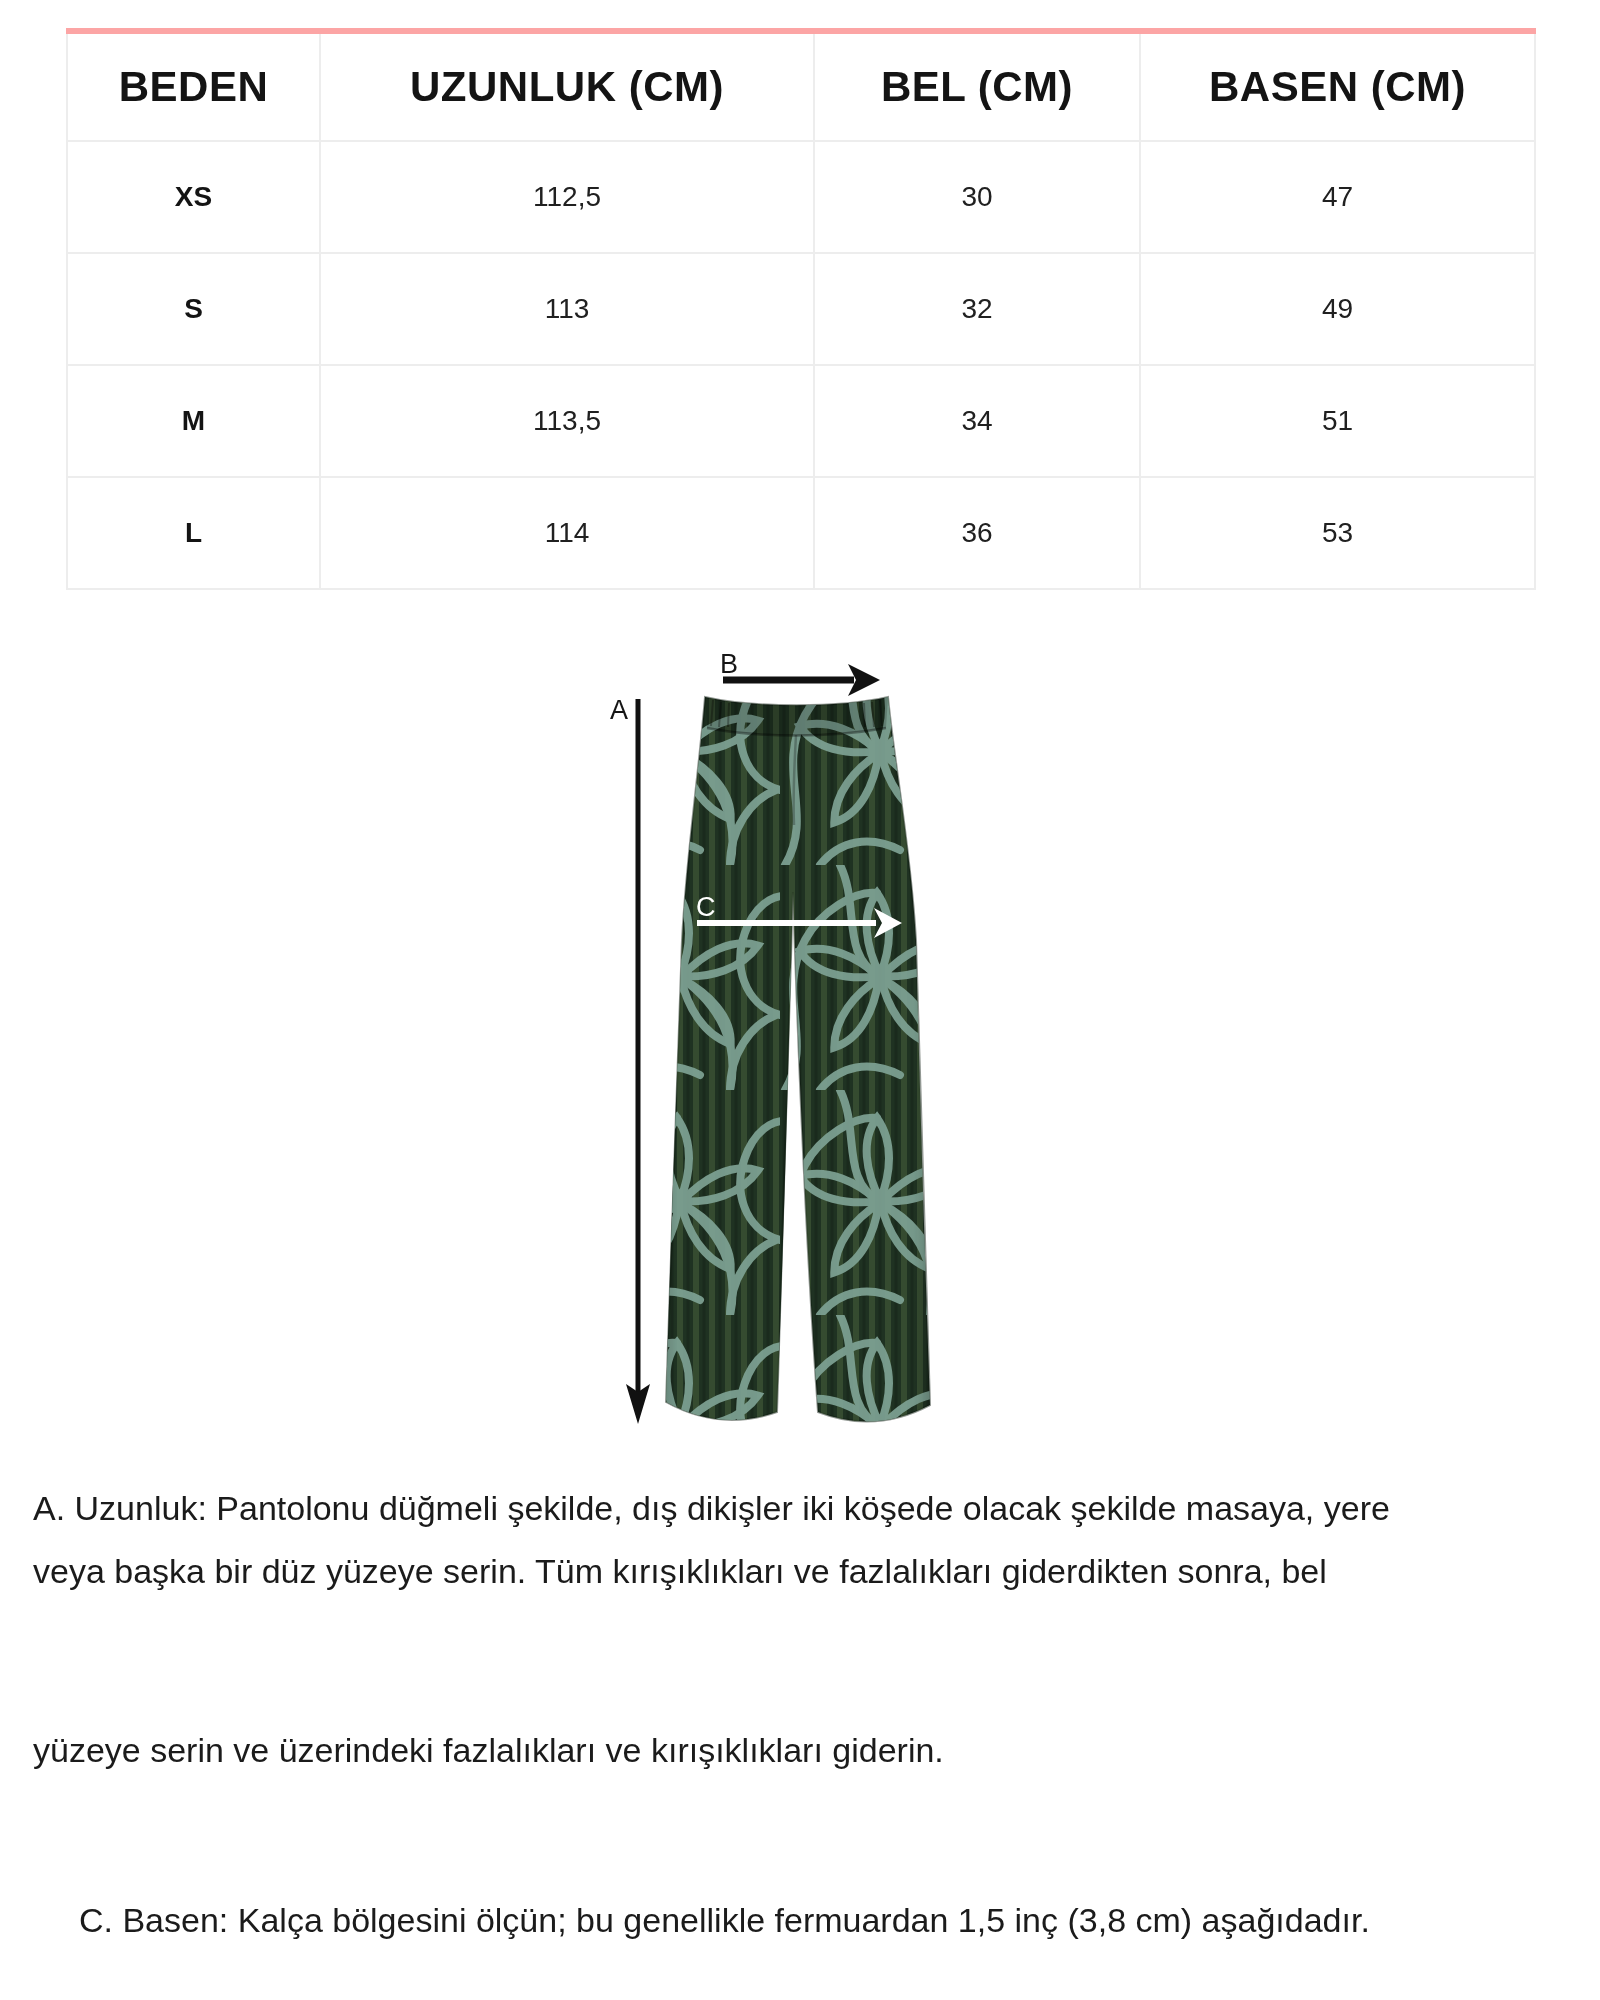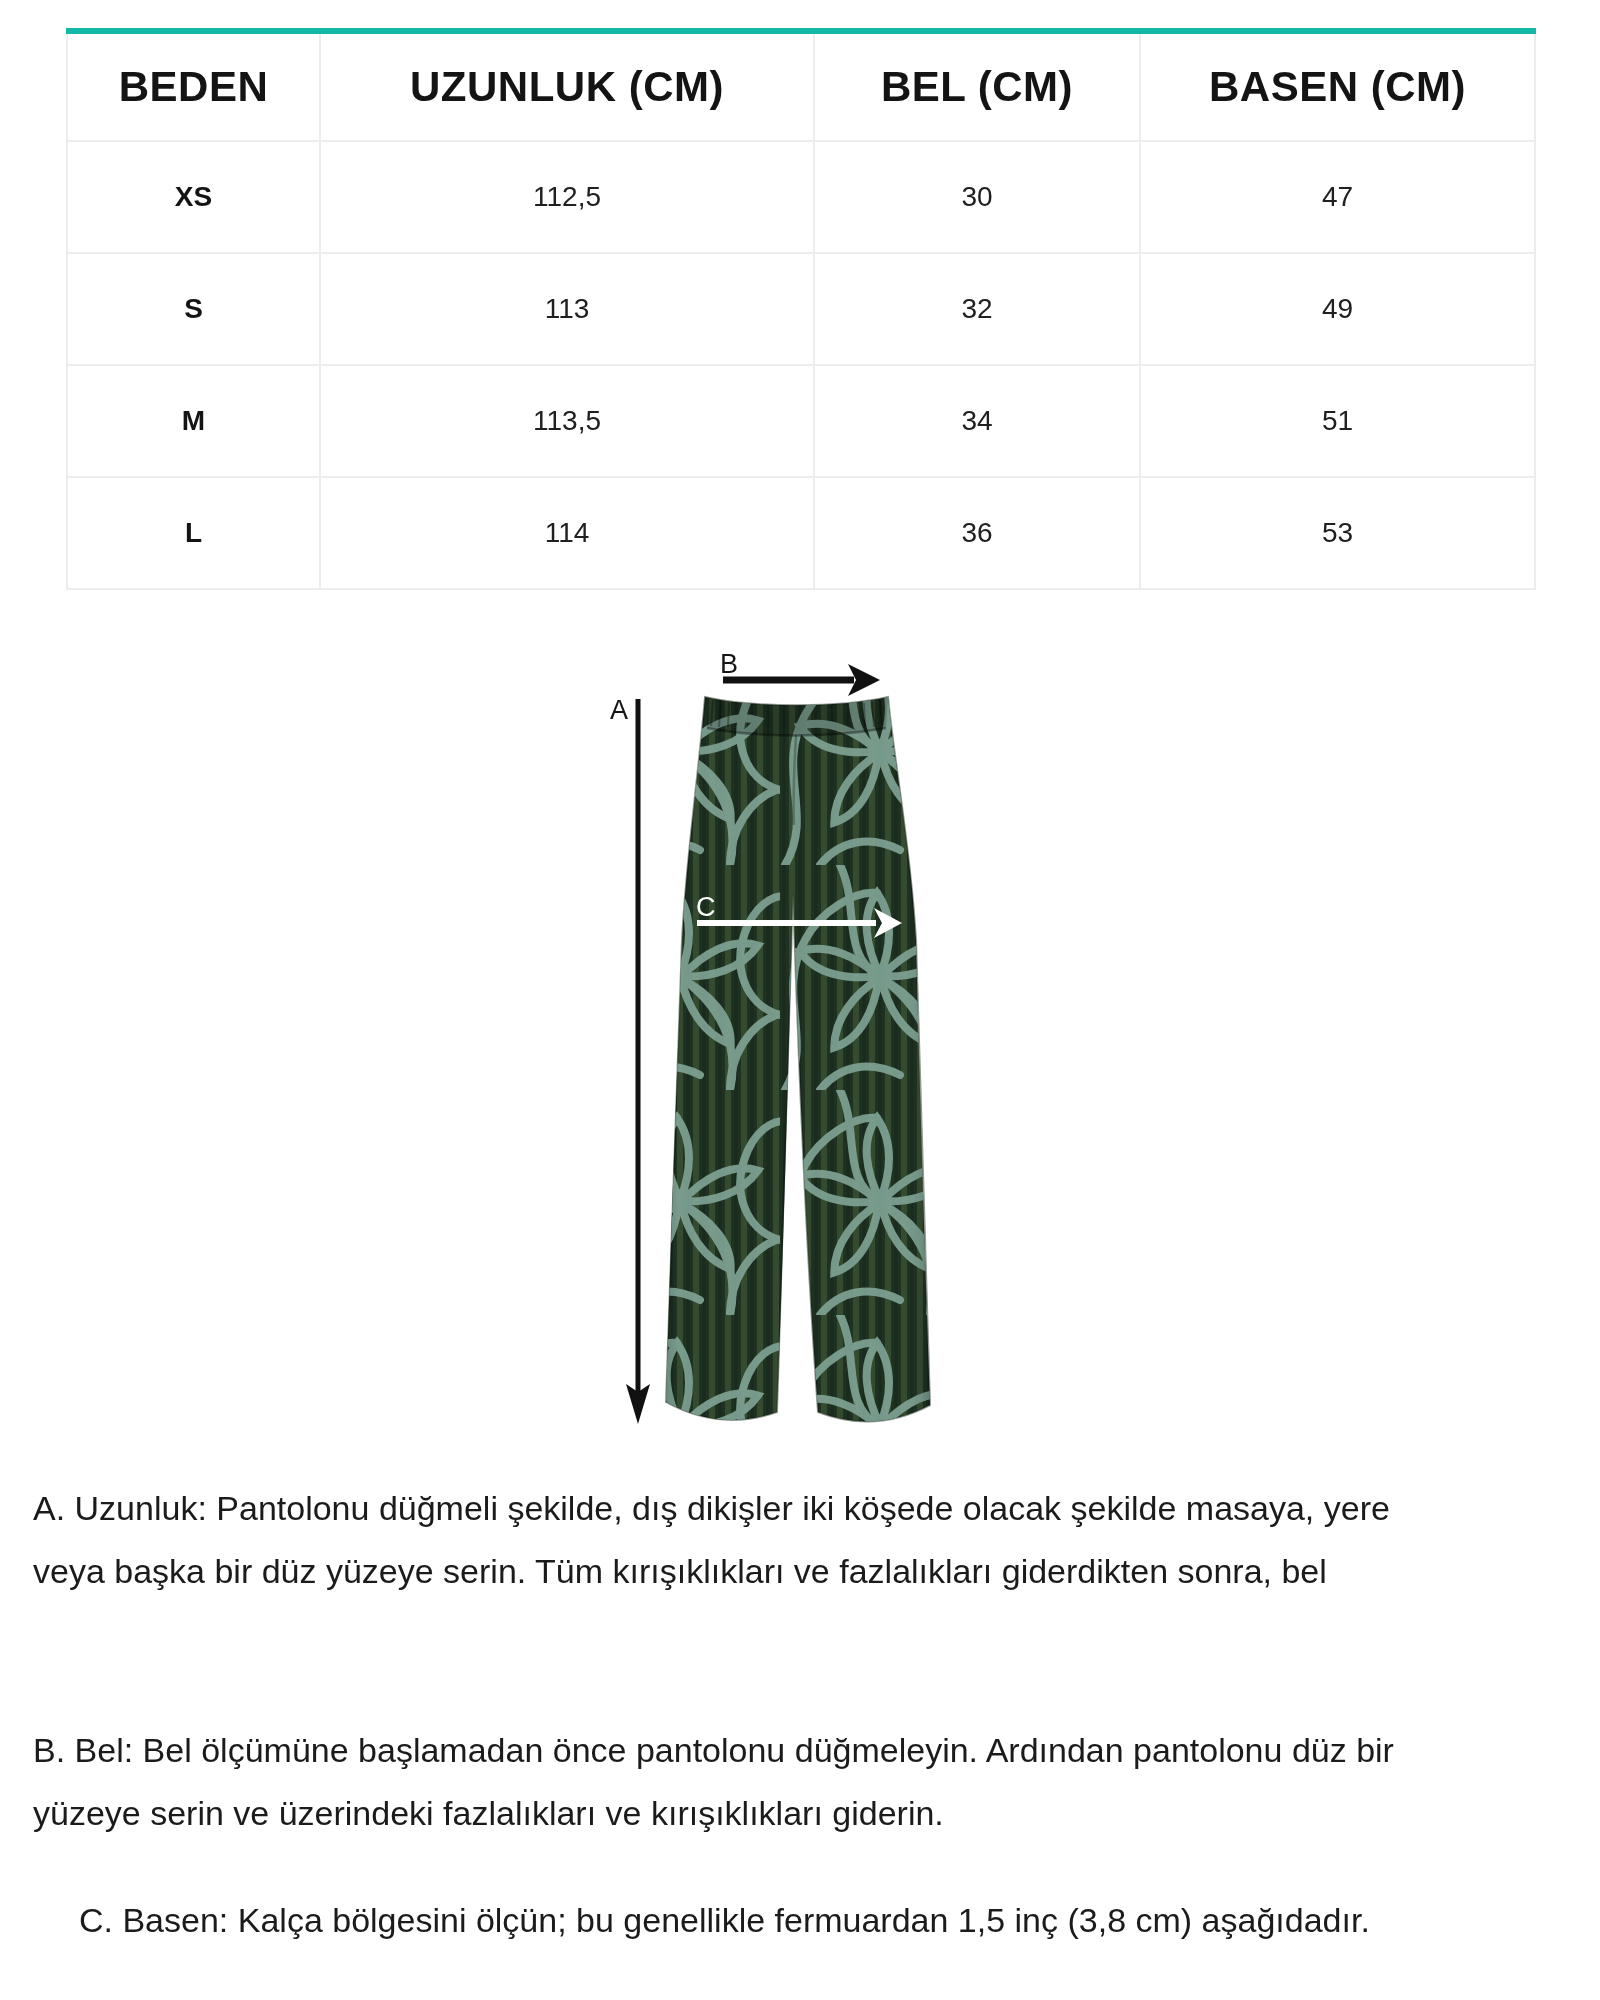--- a/index.html
+++ b/index.html
@@ -18,21 +18,21 @@
 
   
   table.size-table {
     position: absolute;
     left: 66px;
     top: 28px;
     width: 1468px;
     table-layout: fixed;
     border-collapse: collapse;
   }
-  table.size-table { border-top: 6px solid #14b8a6; }
+  table.size-table { border-top: 6px solid #fca5a5; }
   .size-table th, .size-table td {
     border: 2px solid #ededed;
     text-align: center;
     vertical-align: middle;
     padding: 0;
     background: #ffffff;
   }
   .size-table th {
     height: 106px;
     font-size: 42px;
@@ -222,19 +222,18 @@
     <text class="fig-label" x="116" y="276" fill="#ffffff">C</text>
   </svg>
 </div>
 
 <div class="para para-a">
   <div class="instruction-line">A. Uzunluk: Pantolonu düğmeli şekilde, dış dikişler iki köşede olacak şekilde masaya, yere</div>
   <div class="instruction-line">veya başka bir düz yüzeye serin. Tüm kırışıklıkları ve fazlalıkları giderdikten sonra, bel</div>
 </div>
 
 <div class="para para-b">
-  <div class="instruction-line">B. Bel: Bel ölçümüne başlamadan önce pantolonu düğmeleyin. Ardından pantolonu düz bir</div>
   <div class="instruction-line">yüzeye serin ve üzerindeki fazlalıkları ve kırışıklıkları giderin.</div>
 </div>
 
 <div class="para para-c">
   <div class="instruction-line">C. Basen: Kalça bölgesini ölçün; bu genellikle fermuardan 1,5 inç (3,8 cm) aşağıdadır.</div>
 </div>
 
 </body></html>

